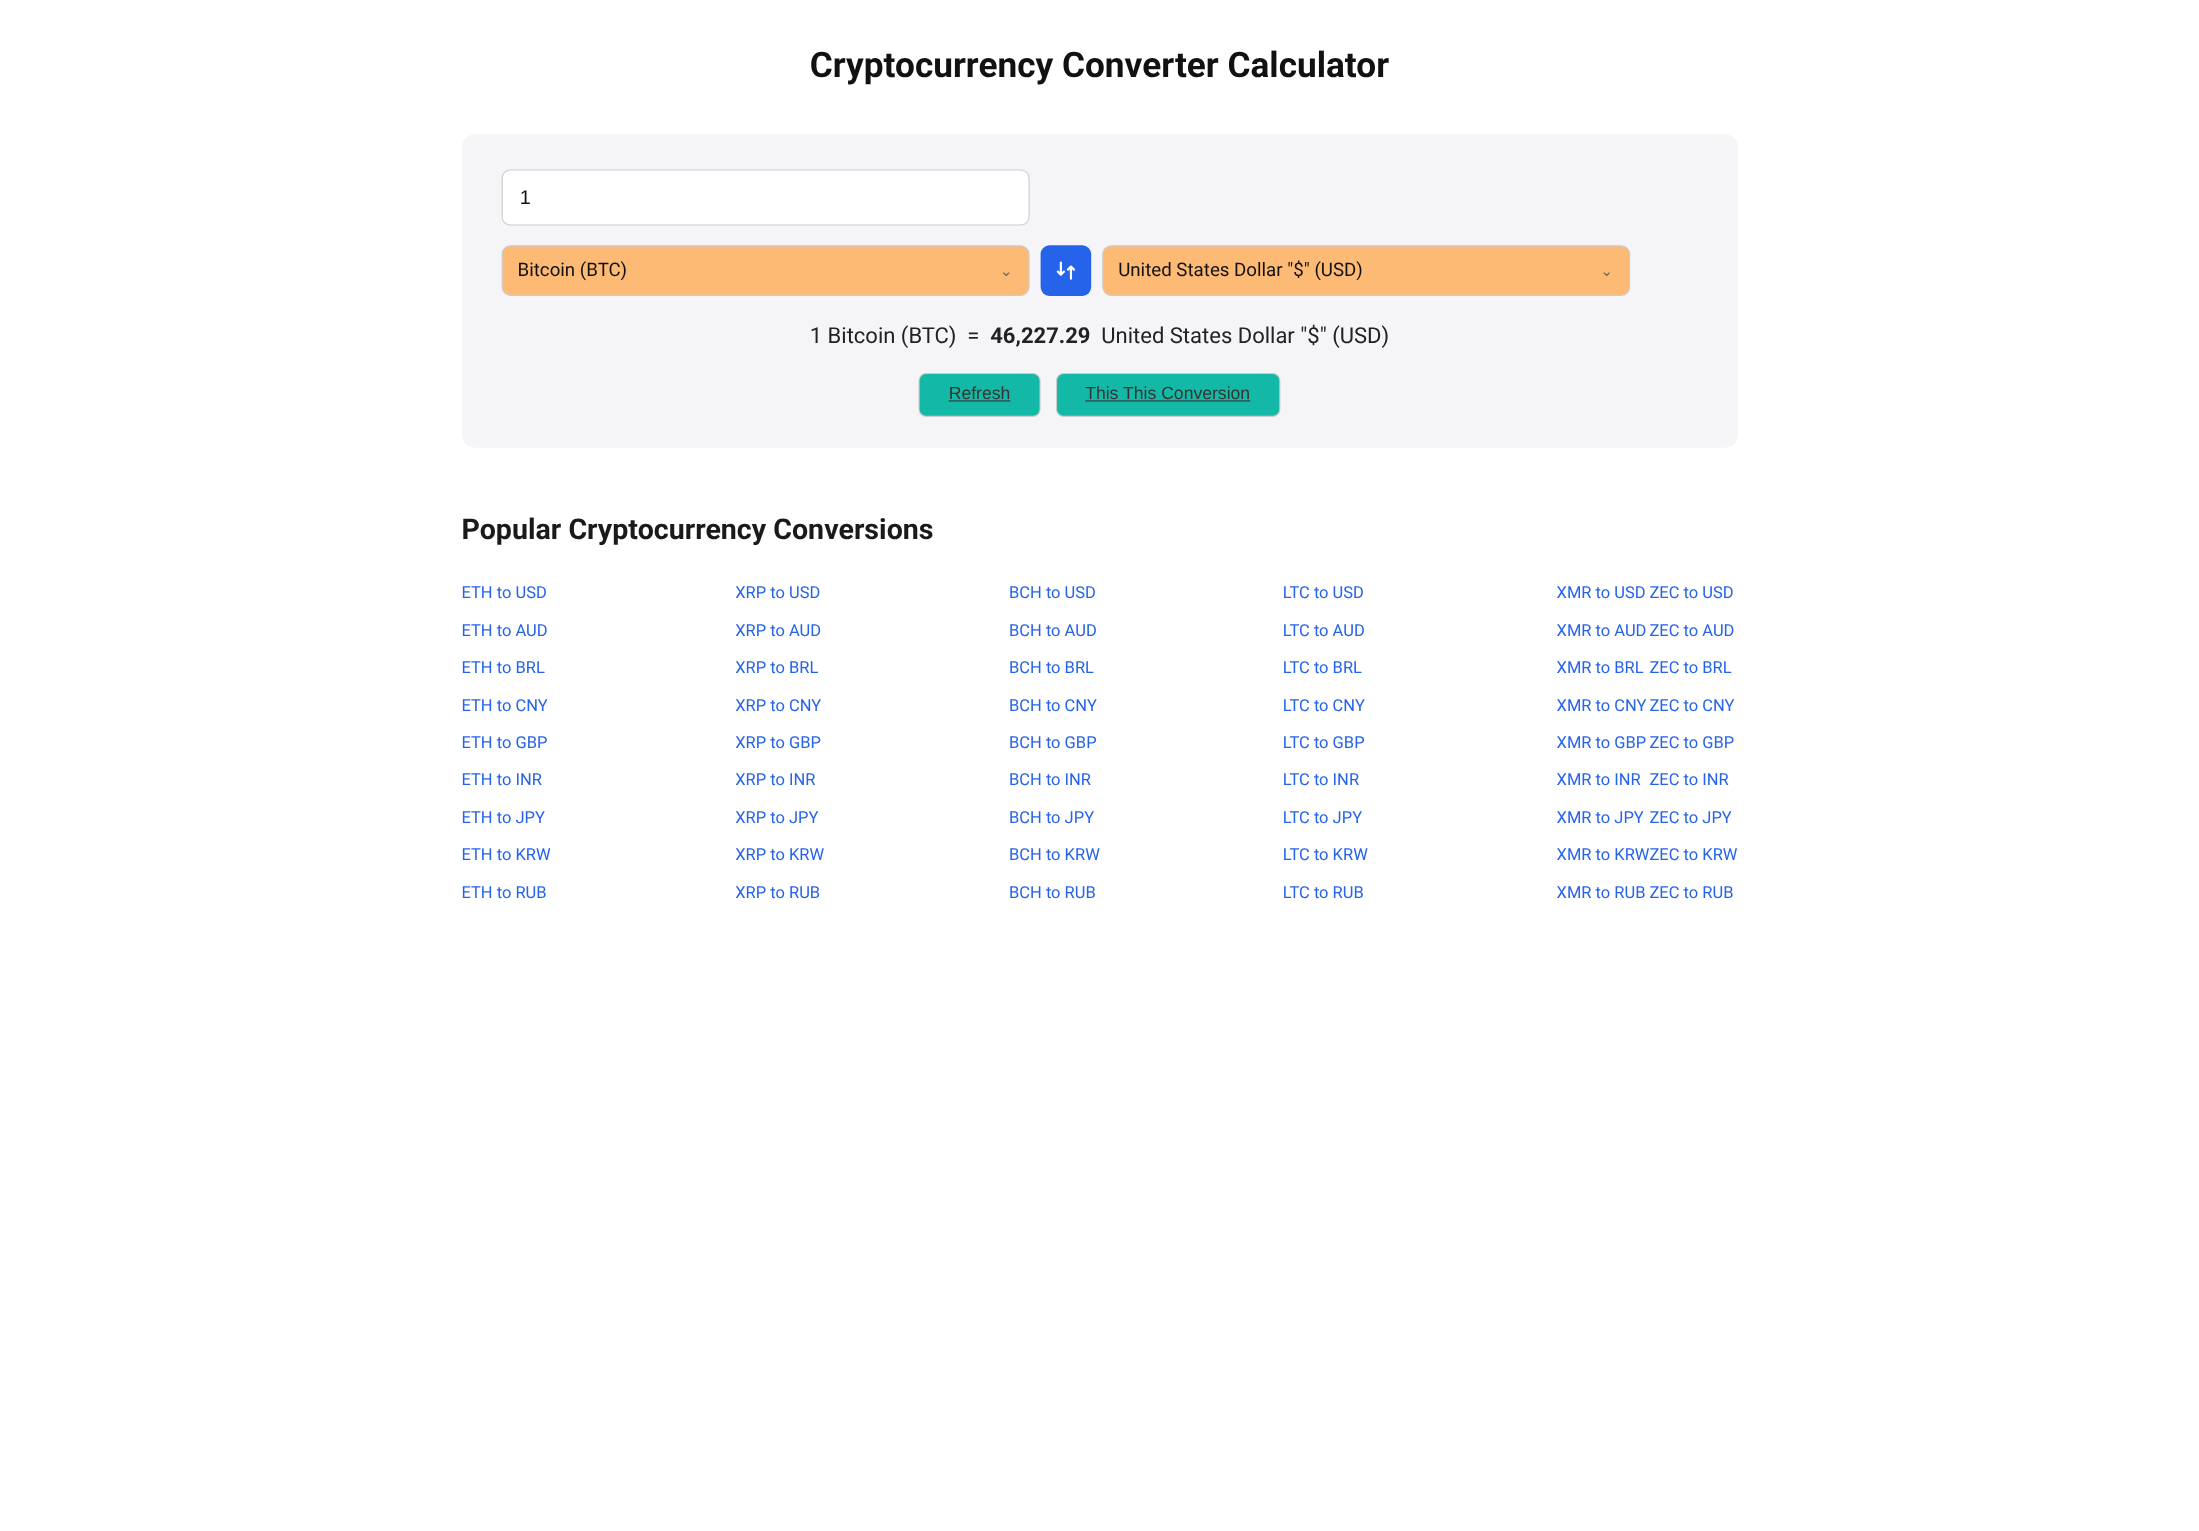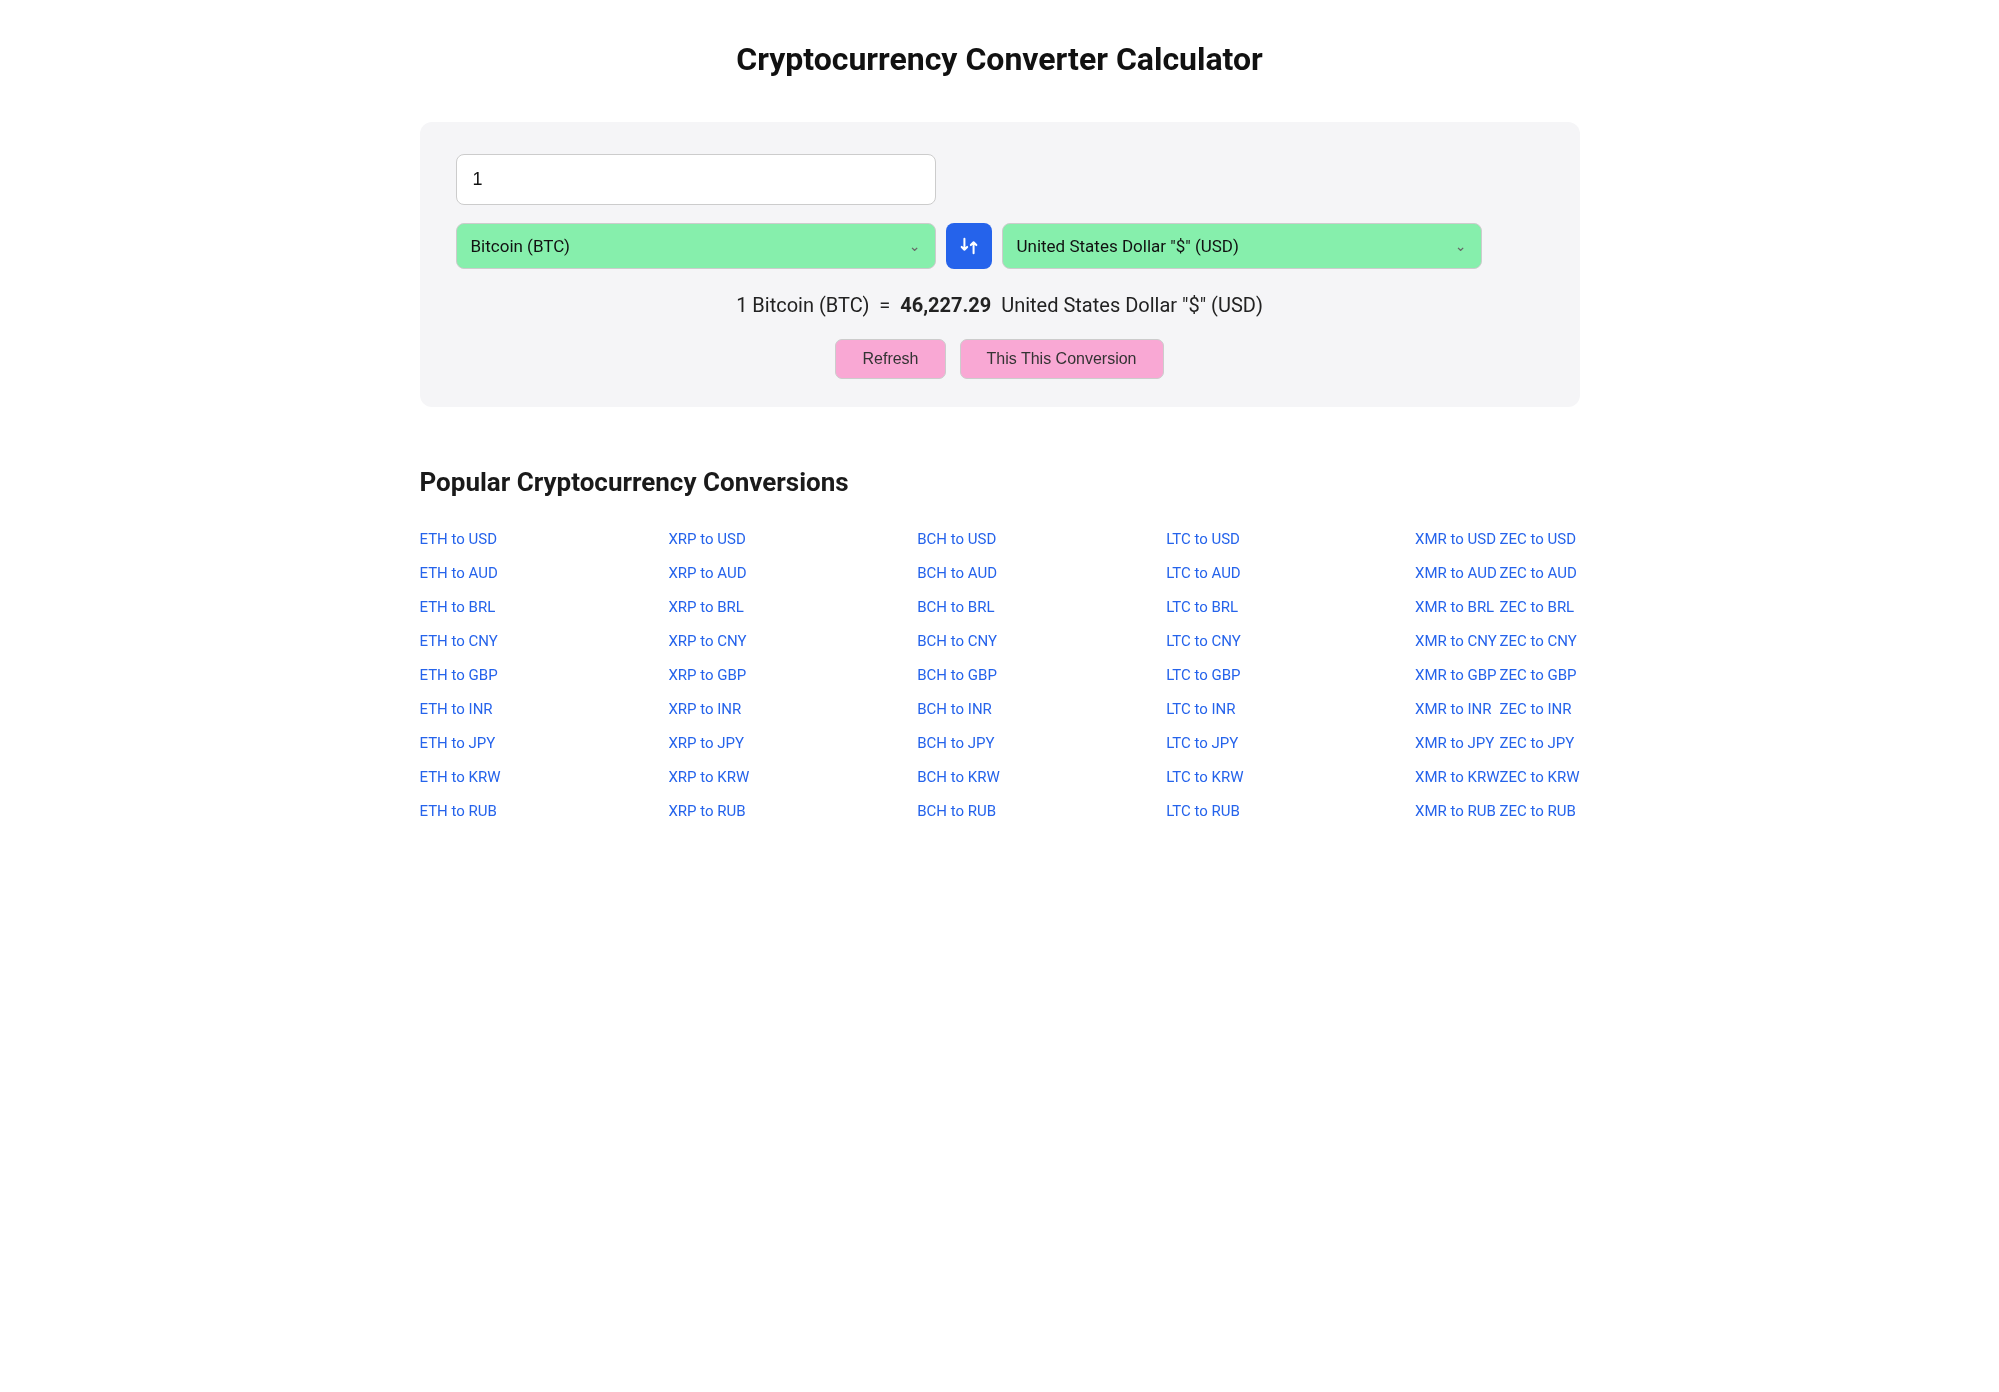--- a/index.html
+++ b/index.html
@@ -37,21 +37,21 @@
     }
     .selectors-row {
       display: flex;
       align-items: center;
       gap: 10px;
       margin-bottom: 24px;
     }
     .currency-select-wrapper {
       display: flex;
       align-items: center;
-      background: #86efac;
+      background: #fdba74;
       border: 1.5px solid #ccc;
       border-radius: 8px;
       padding: 12px 14px;
       flex: 1;
       max-width: 480px;
       cursor: pointer;
     }
     .currency-select-wrapper span.label {
       flex: 1;
       font-size: 17px;
@@ -91,23 +91,24 @@
       display: flex;
       justify-content: center;
       gap: 14px;
     }
     .btn-refresh, .btn-save {
       padding: 10px 26px;
       font-size: 16px;
       border-radius: 7px;
       cursor: pointer;
       border: 1.5px solid #ccc;
-      background: #f9a8d4;
+      background: #14b8a6;
       color: #333;
       font-weight: 400;
+      text-decoration: underline;
     }
 
     
     .popular-section {
       max-width: 1160px;
       margin: 0 auto;
     }
     .popular-title {
       text-align: left;
       font-size: 26px;

